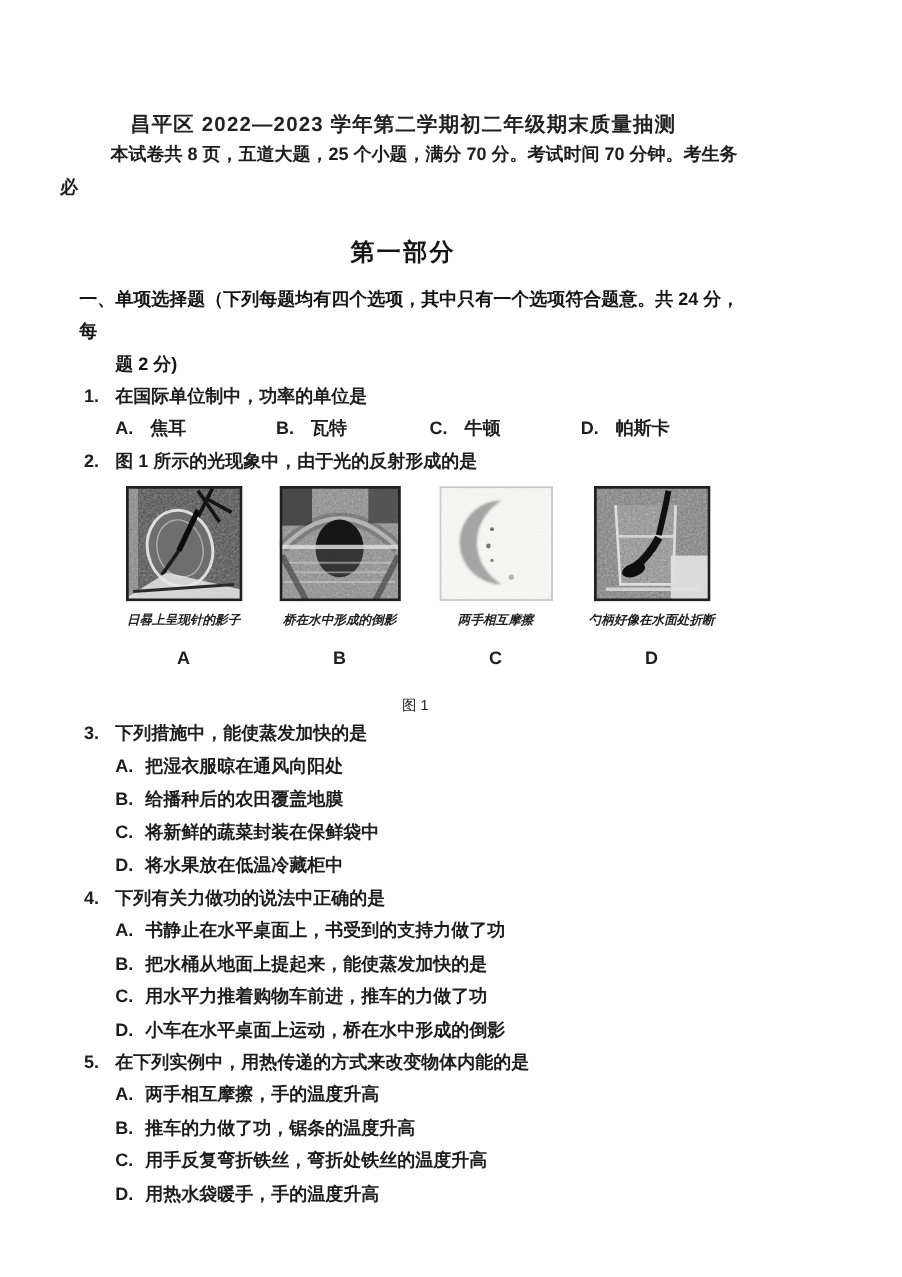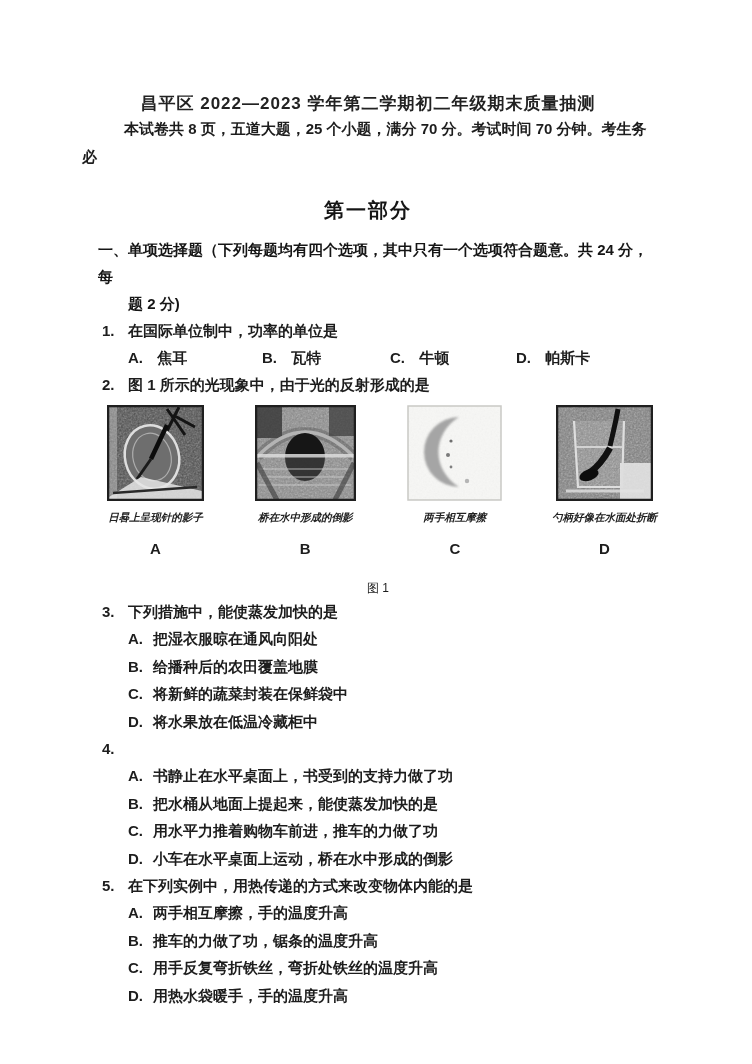--- a/index.html
+++ b/index.html
@@ -2,21 +2,21 @@
 <html><head>
 <meta charset="utf-8">
 <style>
   html,body{margin:0;padding:0;}
   body{
     width:752px;height:1064px;overflow:hidden;
     background:#ffffff;color:#1b1b1b;
     font-family:"Liberation Sans","DejaVu Sans",sans-serif;
     -webkit-font-smoothing:antialiased;
   }
-  .page{box-sizing:border-box;width:752px;height:1064px;padding:92px 58px 0 82px;}
+  .page{box-sizing:border-box;width:752px;height:1064px;padding:92px 58px 0 50px;}
   .content{width:572px;}
 
   .header-title{
     text-align:center;font-size:17px;font-weight:700;letter-spacing:1px;
     color:#222;
   }
   .title-row{position:relative;margin-top:4px;height:50px;}
   .exam-title{
     margin:0;text-align:center;font-size:31px;font-weight:700;color:#1a1a1a;
     letter-spacing:50px;line-height:50px;white-space:nowrap;
@@ -43,21 +43,21 @@
   .q-stem{display:flex;}
   .q-num{width:26px;flex:0 0 auto;}
   .options-inline{
     display:grid;grid-template-columns:134px 128px 126px auto;
     padding-left:26px;line-height:27px;
   }
   .opt-line{display:flex;padding-left:26px;line-height:27.5px;}
   .opt-label{margin-right:10px;}
 
   
-  .figures-row{display:flex;justify-content:space-between;gap:31px;margin:7px 0 0 4px;}
+  .figures-row{display:flex;justify-content:center;gap:31px;margin:7px 0 0 4px;}
   .figure{width:99px;display:flex;flex-direction:column;align-items:center;}
   .figure svg{display:block;}
   .fig-caption{
     margin-top:3px;font-size:10.5px;font-weight:700;font-style:italic;
     white-space:nowrap;color:#222;letter-spacing:0;
   }
   .fig-letter{margin-top:4px;font-size:15px;font-weight:600;color:#1d1d1d;}
   .figure-label{text-align:center;font-size:12px;font-weight:400;margin-top:16px;line-height:20px;}
 
   .defs-holder{position:absolute;width:0;height:0;overflow:hidden;}
@@ -209,20 +209,21 @@
         </div>
       <div class="opt-line">
           <span class="opt-label">D.</span>
           <span>将水果放在低温冷藏柜中</span>
         </div>
     </div>
 
     <div class="question">
       <div class="q-stem">
         <span class="q-num">4.</span>
+        <span>下列有关力做功的说法中正确的是</span>
       </div>
       <div class="opt-line">
           <span class="opt-label">A.</span>
           <span>书静止在水平桌面上，书受到的支持力做了功</span>
         </div>
       <div class="opt-line">
           <span class="opt-label">B.</span>
           <span>把水桶从地面上提起来，能使蒸发加快的是</span>
         </div>
       <div class="opt-line">

